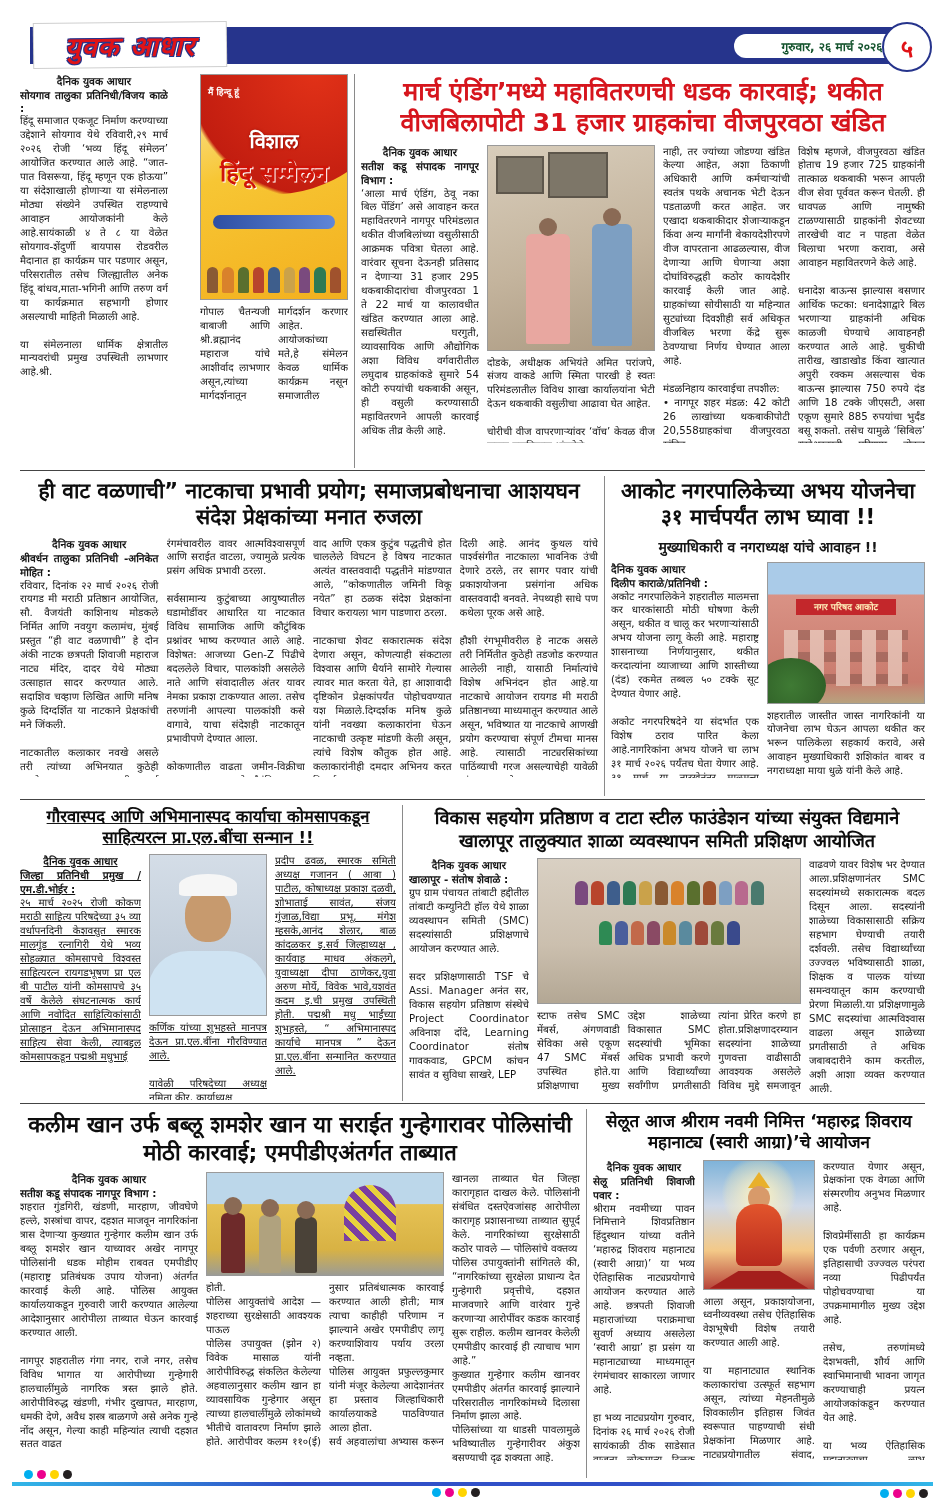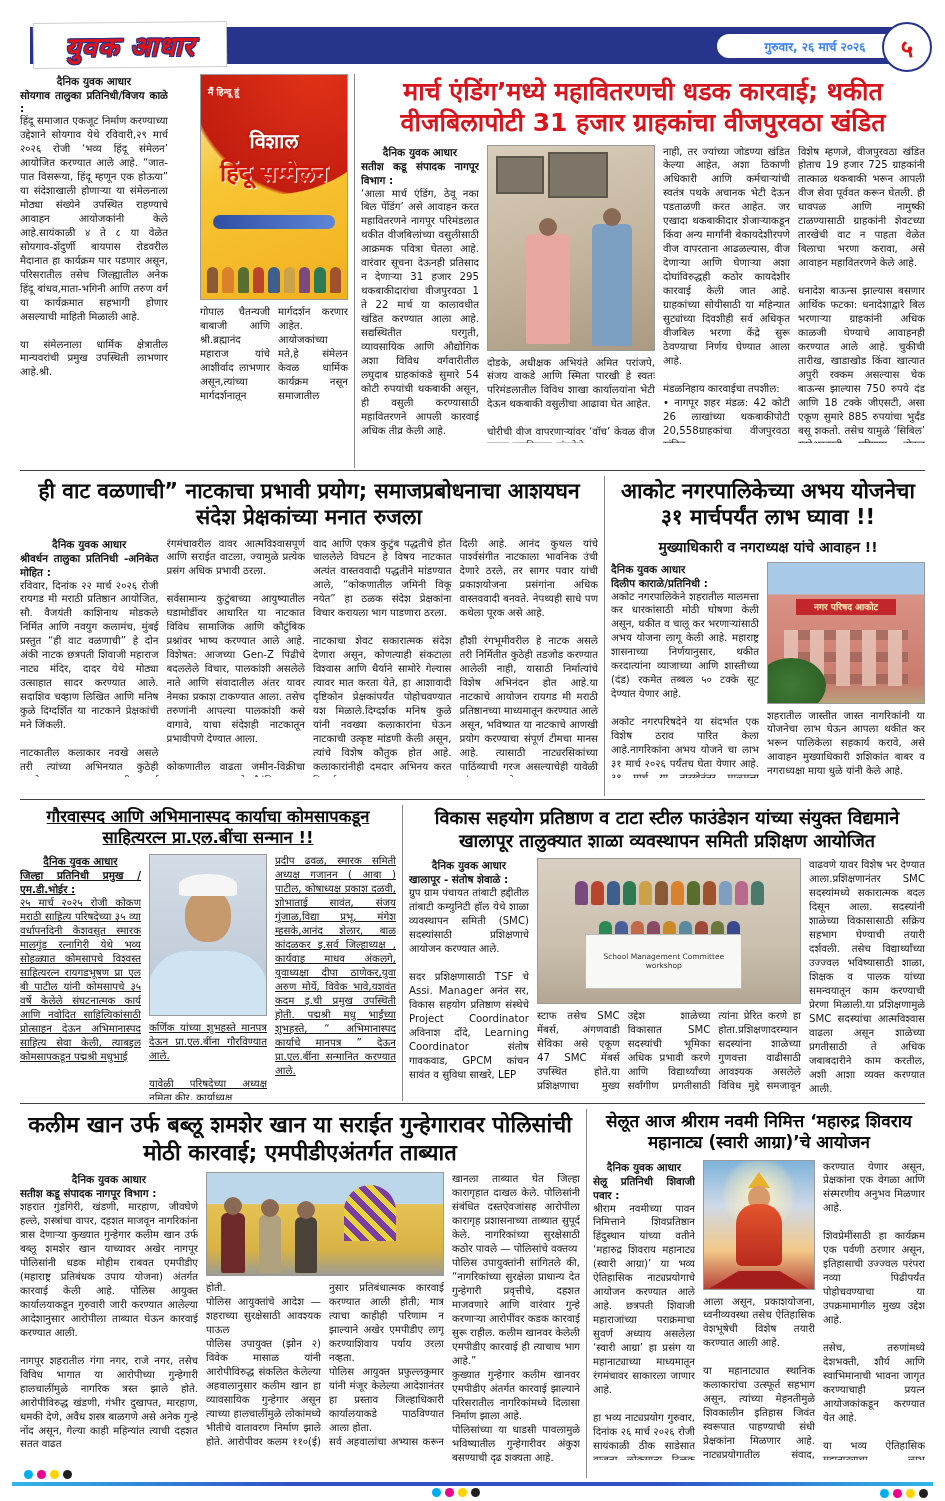--- a/index.html
+++ b/index.html
@@ -5,23 +5,23 @@
   html,body{margin:0;padding:0;background:#e9e9e9;}
   .page{position:relative;width:945px;height:1501px;margin:0 auto;background:#ffffff;
         font-family:"DejaVu Sans","Liberation Sans",sans-serif;color:#161616;overflow:hidden;}
   
   .masthead-bar{position:absolute;left:30px;top:27px;width:893px;height:37px;background:#26348c;}
   .logo-patch{position:absolute;left:34px;top:23px;width:192px;height:44px;background:#ffffff;
               display:flex;align-items:center;justify-content:center;transform:rotate(-0.6deg);
               box-shadow:0 0 0 1px #cfcfcf;}
   .logo-text{font-size:27px;font-weight:bold;font-style:italic;color:#e01317;letter-spacing:1px;
              text-shadow:1px 1px 0 #26348c,-1px 1px 0 #26348c,1px -1px 0 #26348c,-1px -1px 0 #26348c;}
-  .date-pill{position:absolute;left:717px;top:34px;width:196px;height:24px;background:#ffffff;
+  .date-pill{position:absolute;left:734px;top:34px;width:196px;height:24px;background:#ffffff;
              border-radius:12px;display:flex;align-items:center;justify-content:center;
-             font-size:12px;font-weight:bold;color:#3b82f6;}
+             font-size:12px;font-weight:bold;color:#14532d;}
   .page-circle{position:absolute;left:882px;top:22px;width:46px;height:46px;border-radius:50%;
                background:#ffffff;border:2px solid #26348c;display:flex;align-items:center;
                justify-content:center;font-size:24px;font-weight:bold;color:#e01317;}
   
   .band{position:absolute;left:20px;width:905px;display:flex;}
   .vdiv{width:1px;background:#8a8a8a;margin:0 6px;flex:0 0 1px;}
   .hrule{position:absolute;left:20px;width:905px;height:1px;background:#444;}
   article{overflow:hidden;}
   .hl{font-weight:bold;text-align:center;color:#0d0d0d;margin:2px 4px 6px 4px;line-height:1.25;}
   .hl.red{color:#d6151d;}
@@ -290,21 +290,20 @@
               <i style="background:#2e8a54;"></i>
                 <i style="background:#4a5e9c;"></i>
                 <i style="background:#c2694a;"></i>
               <i style="background:#8a4a64;"></i>
                 <i style="background:#ca8a2a;"></i>
                 <i style="background:#5a8a9e;"></i>
               <i style="background:#9e4a3a;"></i>
                 <i style="background:#6a7a3e;"></i>
                 <i style="background:#3a4a8c;"></i>
             </div>
-            <div class="banner">School Management Committee workshop</div>
           </div>
           <div class="txt cap-txt" style="column-count:3;column-gap:8px;height:86px;overflow:hidden;">स्टाफ तसेच SMC मेंबर्स, अंगणवाडी सेविका असे एकूण 47 SMC मेंबर्स उपस्थित होते.या प्रशिक्षणाचा मुख्य उद्देश शाळेच्या विकासात SMC सदस्यांची भूमिका अधिक प्रभावी करणे आणि विद्यार्थ्यांच्या सर्वांगीण प्रगतीसाठी त्यांना प्रेरित करणे हा होता.प्रशिक्षणादरम्यान सदस्यांना शाळेच्या गुणवत्ता वाढीसाठी आवश्यक असलेले विविध मुद्दे समजावून सांगण्यात आले. विद्यार्थ्यांची उपस्थिती वाढवणे, शैक्षणिक दर्जा सुधारणा, शाळेचे सुरक्षित व आनंददायी वातावरण निर्माण करणे आणि पालकांचा सहभाग</div>
         </div>
         <div class="col txt" style="flex:0 0 116px;">वाढवणे यावर विशेष भर देण्यात आला.प्रशिक्षणानंतर SMC सदस्यांमध्ये सकारात्मक बदल दिसून आला. सदस्यांनी शाळेच्या विकासासाठी सक्रिय सहभाग घेण्याची तयारी दर्शवली. तसेच विद्यार्थ्यांच्या उज्ज्वल भविष्यासाठी शाळा, शिक्षक व पालक यांच्या समन्वयातून काम करण्याची प्रेरणा मिळाली.या प्रशिक्षणामुळे SMC सदस्यांचा आत्मविश्वास वाढला असून शाळेच्या प्रगतीसाठी ते अधिक जबाबदारीने काम करतील, अशी आशा व्यक्त करण्यात आली.</div>
       </div>
     </article>
   </div>
 
   <div class="hrule" style="top:1103px;"></div>
 

